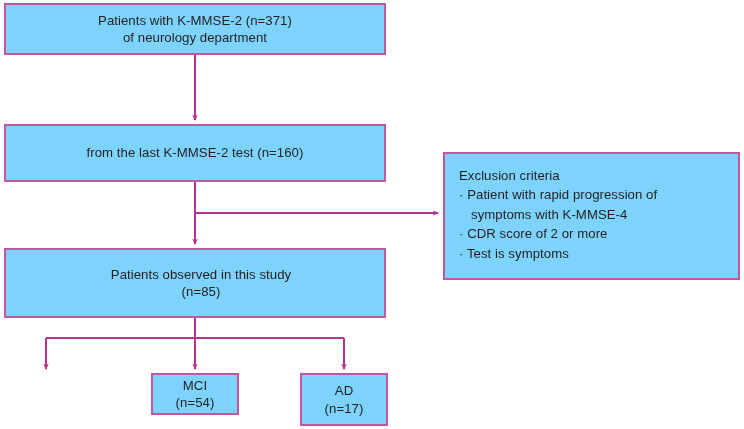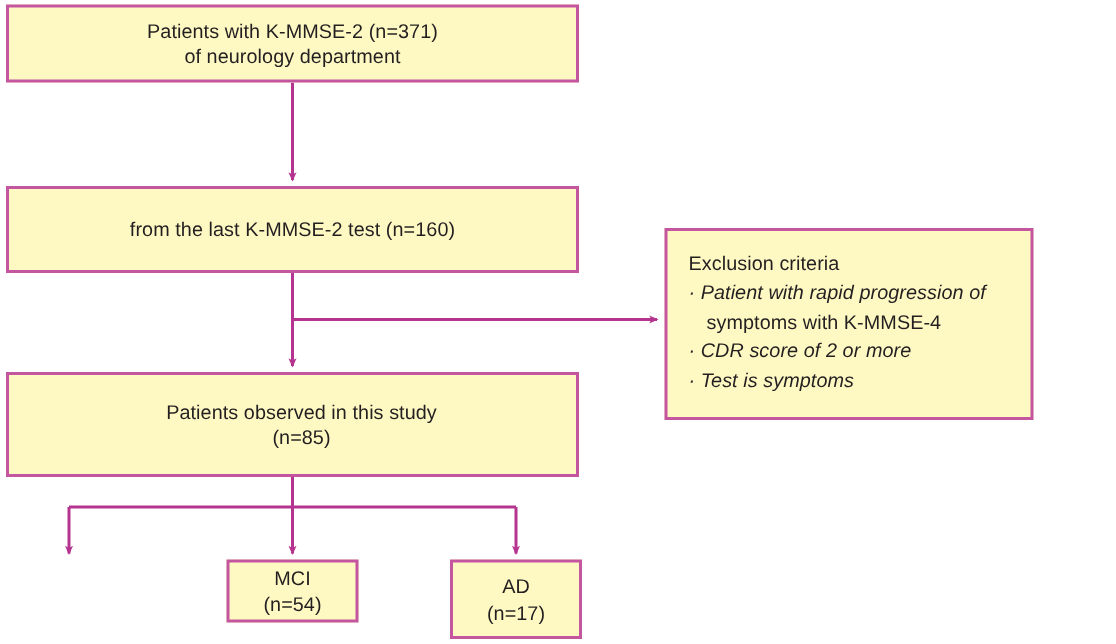--- a/index.html
+++ b/index.html
@@ -23,21 +23,21 @@
   .connectors {
     position: absolute;
     left: 0; top: 0;
     width: 744px;
     height: 429px;
     pointer-events: none;
   }
   .node {
     position: absolute;
     box-sizing: border-box;
-    background: #fef9c3;
+    background: #7dd3fc;
     border: 2px solid #c4559f;
     color: #231f20;
     display: flex;
     align-items: center;
     justify-content: center;
     text-align: center;
     line-height: 1.30;
     font-size: 13.2px;
     letter-spacing: 0.05px;
   }
@@ -53,33 +53,33 @@
 
   
   #node-source   { left: 4px;   top: 3px;   width: 382px; height: 52px; }
   #node-eligible { left: 4px;   top: 124px; width: 382px; height: 58px; }
   #node-observed { left: 4px;   top: 248px; width: 382px; height: 70px; padding-left: 12px; }
   #node-cu       { left: 4px;   top: 373px; width: 88px;  height: 53px; }
   #node-mci      { left: 151px; top: 373px; width: 88px;  height: 42px; }
   #node-ad       { left: 300px; top: 373px; width: 88px;  height: 53px; }
 
   #node-exclusion {
-    left: 443px; top: 152px; width: 246px; height: 128px;
+    left: 443px; top: 152px; width: 297px; height: 128px;
     display: block;
     text-align: left;
     padding: 12px 10px 10px 14px;
   }
   #node-exclusion .lines { padding: 0; }
   #node-exclusion .line {
     display: block;
     white-space: nowrap;
     font-size: 13.2px;
     line-height: 1.47;
   }
-  #node-exclusion .bullet { padding-left: 0px; font-style: italic; }
+  #node-exclusion .bullet { padding-left: 0px; }
   #node-exclusion .cont   { padding-left: 12px; }
 </style>
 </head>
 <body>
 
 <div id="flow-root">
 
   <svg class="connectors" viewBox="0 0 744 429" width="744" height="429">
     <defs>
       <marker id="arrowhead" markerWidth="7" markerHeight="7" refX="5.2" refY="3.1" orient="auto" markerUnits="userSpaceOnUse">

